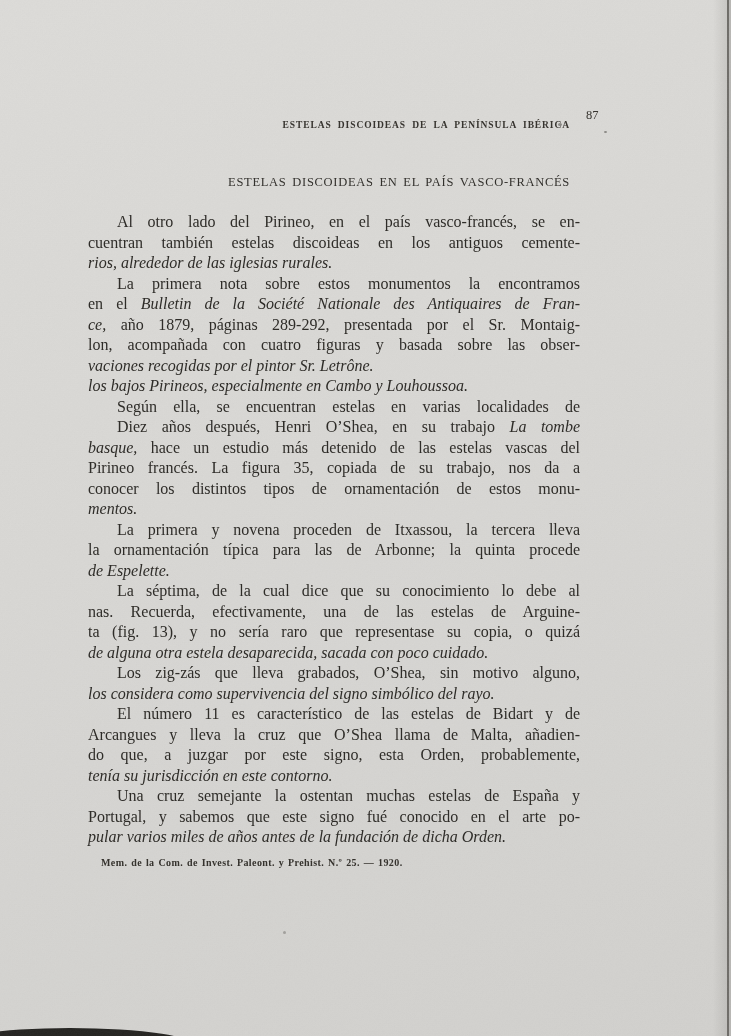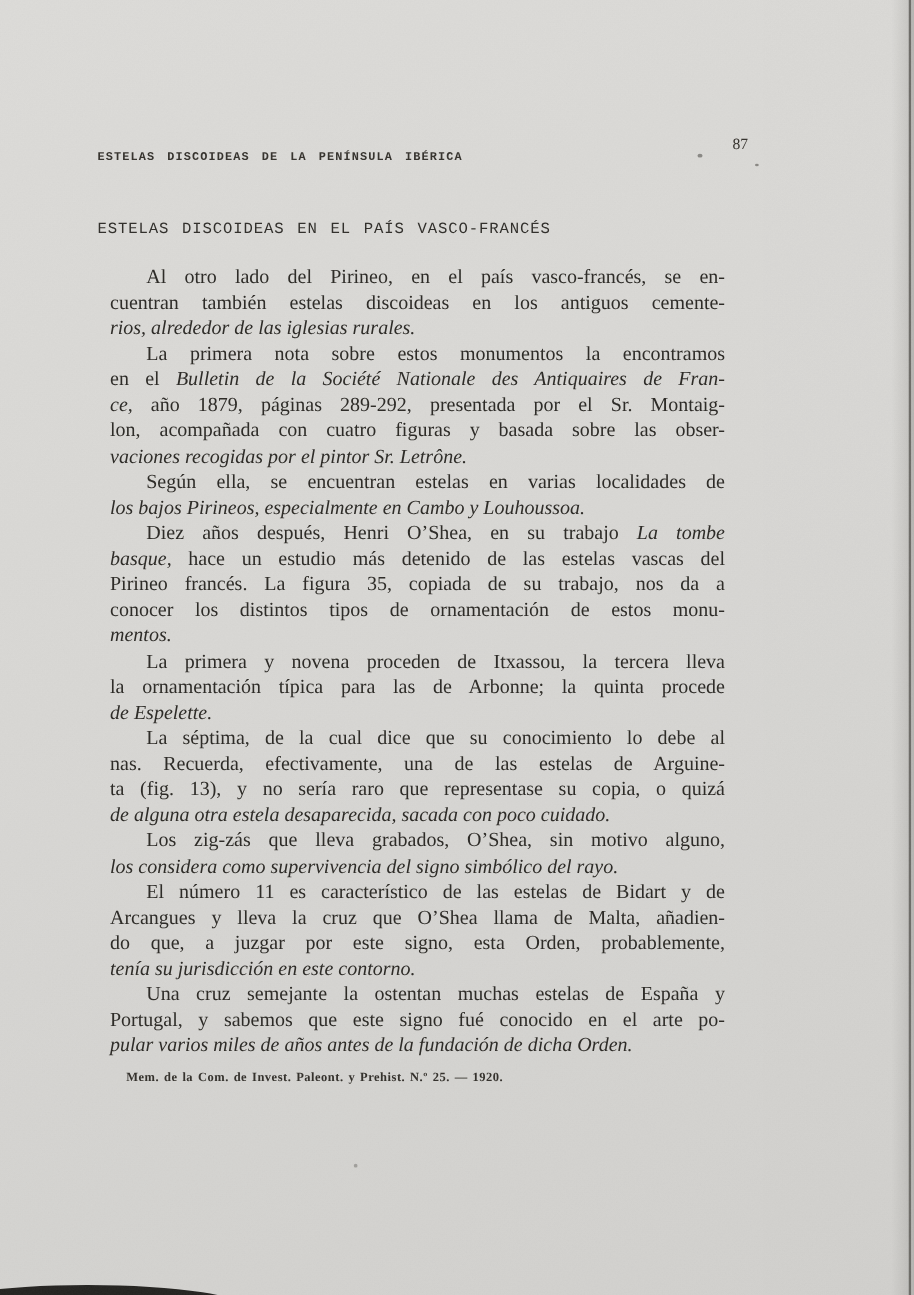--- a/index.html
+++ b/index.html
@@ -10,46 +10,44 @@
     width:731px;height:1036px;
     background:linear-gradient(160deg,#dcdbd8 0%,#d8d7d4 45%,#d1d0cd 100%);
     overflow:hidden;
     color:#2b2925;
   }
 
   .content{position:absolute;left:88px;top:0;width:492px;}
 
   .running-header{
     margin:120px 0 0;
-    text-align:left;
+    text-align:right;
     font-size:9.5px;
     font-weight:bold;
     letter-spacing:0.9px;
     word-spacing:3px;
     color:#34312c;
     transform:translateX(-10px);
-    font-family:Liberation Mono, monospace;
   }
 
   .page-number{
     position:absolute;
     left:586px;top:108px;
     font-size:12.5px;
     color:#34312c;
   }
 
   .section-title{
     margin:45px 0 0;
-    text-align:left;
+    text-align:right;
     font-size:12.5px;
     letter-spacing:0.7px;
     word-spacing:2px;
     color:#2f2d29;
     transform:translateX(-10px);
-    font-family:Liberation Mono, monospace;
   }
 
   .text-block{
     margin-top:22px;
     font-size:16px;
     line-height:20.5px;
   }
   .line{text-align:justify;text-align-last:justify;}
   .line.last{text-align-last:left;font-style:italic;}
   .line.first{text-indent:29px;}
@@ -107,22 +105,22 @@
           <div class="line last"><span>rios, alrededor de las iglesias rurales.</span></div>
         </div>
         <div class="para">
           <div class="line first"><span>La primera nota sobre estos monumentos la encontramos</span></div>
           <div class="line"><span>en el </span><em>Bulletin de la Société Nationale des Antiquaires de Fran-</em></div>
           <div class="line"><em>ce,</em><span> año 1879, páginas 289-292, presentada por el Sr. Montaig-</span></div>
           <div class="line"><span>lon, acompañada con cuatro figuras y basada sobre las obser-</span></div>
           <div class="line last"><span>vaciones recogidas por el pintor Sr. Letrône.</span></div>
         </div>
         <div class="para">
+          <div class="line last"><span>los bajos Pirineos, especialmente en Cambo y Louhoussoa.</span></div>
           <div class="line first"><span>Según ella, se encuentran estelas en varias localidades de</span></div>
-          <div class="line last"><span>los bajos Pirineos, especialmente en Cambo y Louhoussoa.</span></div>
         </div>
         <div class="para">
           <div class="line first"><span>Diez años después, Henri O’Shea, en su trabajo </span><em>La tombe</em></div>
           <div class="line"><em>basque,</em><span> hace un estudio más detenido de las estelas vascas del</span></div>
           <div class="line"><span>Pirineo francés. La figura 35, copiada de su trabajo, nos da a</span></div>
           <div class="line"><span>conocer los distintos tipos de ornamentación de estos monu-</span></div>
           <div class="line last"><span>mentos.</span></div>
         </div>
         <div class="para">
           <div class="line first"><span>La primera y novena proceden de Itxassou, la tercera lleva</span></div>

